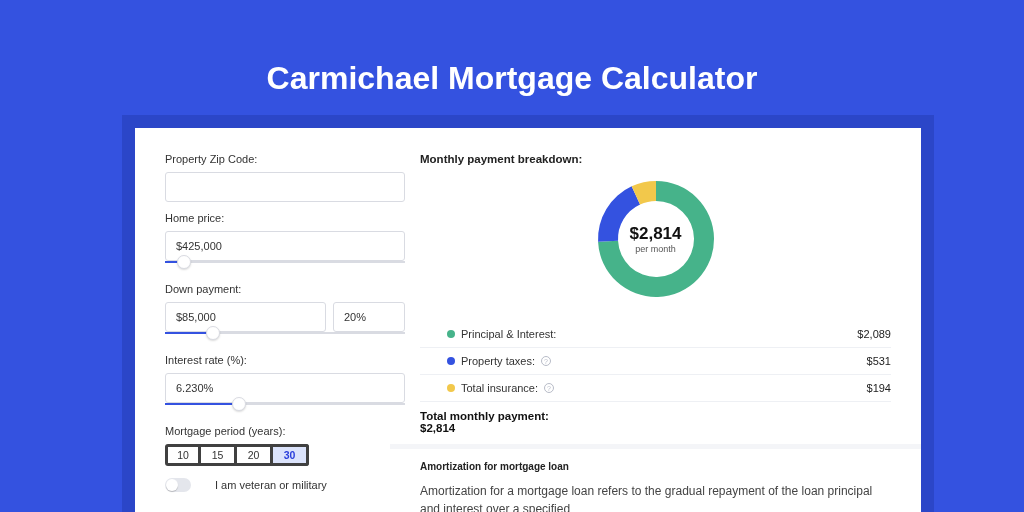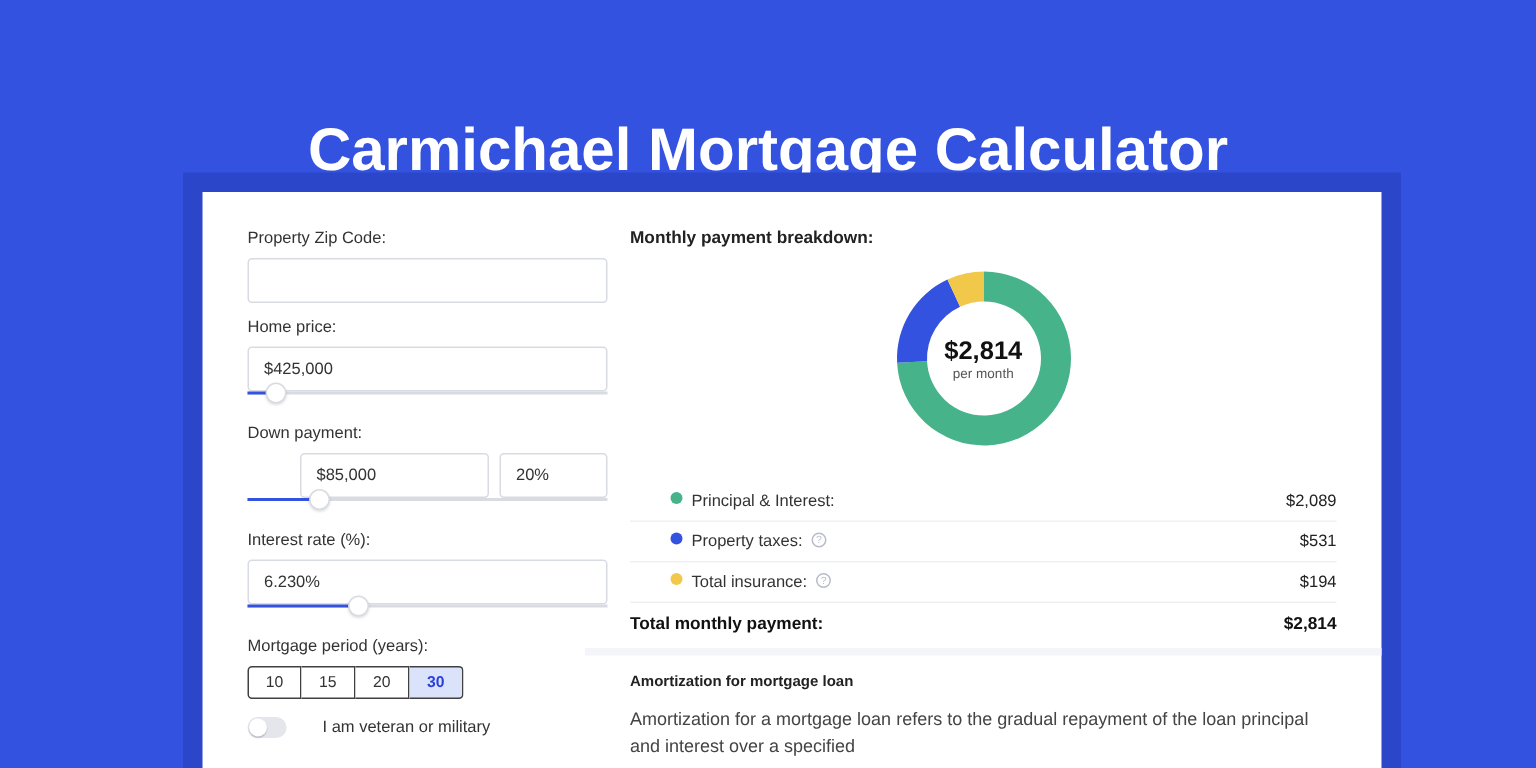--- a/index.html
+++ b/index.html
@@ -5,24 +5,24 @@
   * { box-sizing: border-box; margin: 0; padding: 0; }
   body {
     width: 1024px; height: 512px;
     background: #3452e0;
     font-family: -apple-system, BlinkMacSystemFont, "Segoe UI", Arial, sans-serif;
     overflow: hidden;
     position: relative;
   }
   .title {
     color: #fff;
-    font-size: 40px;
+    font-size: 32px;
     font-weight: 700;
     text-align: center;
-    padding-top: 78px;
+    padding-top: 60px;
     padding-bottom: 28px;
   }
   .shadow-band {
     position: absolute;
     left: 122px; right: 90px;
     top: 115px; bottom: 0;
     background: #2b46c8;
   }
   .panel {
     position: absolute;
@@ -71,25 +71,25 @@
   .slider-handle {
     position: absolute;
     top: -4px;
     width: 14px; height: 14px;
     border-radius: 50%;
     background: #fff;
     border: 1px solid #d9dbe2;
     box-shadow: 0 1px 2px rgba(0,0,0,.15);
     transform: translateX(-50%);
   }
-  .dp-row { display: flex; gap: 7px; margin-left: 35px; }
+  .dp-row { display: flex; gap: 7px; }
   .period-row { display: flex; gap: 0; margin-top: 3px; }
   .period-btn {
     width: 36px; height: 22px;
-    border: 1px solid #404040;
+    border: 3px solid #404040;
     background: #fff;
     font-size: 10.5px;
     color: #333;
     display: flex; align-items: center; justify-content: center;
     cursor: pointer;
   }
   .period-btn + .period-btn { border-left: none; }
   .period-btn.active { background: #dbe3fb; color: #2a3edb; font-weight: 600; }
   .period-btn:first-child { border-radius: 3px 0 0 3px; }
   .period-btn:last-child { border-radius: 0 3px 3px 0; }
@@ -130,33 +130,33 @@
   .donut-amount { font-size: 17px; font-weight: 700; color: #111; }
   .donut-sub { font-size: 9px; color: #555; }
   .legend { }
   .legend-row {
     display: flex; align-items: center; justify-content: space-between;
     padding: 7px 0;
     border-bottom: 1px solid #eef0f4;
     font-size: 11px;
     color: #333;
   }
-  .legend-left { display: flex; gap: 6px; padding-left: 27px; }
+  .legend-left { display: flex; align-items: center; gap: 6px; padding-left: 27px; }
   .dot { width: 8px; height: 8px; border-radius: 50%; flex-shrink: 0; }
   .info-icon {
     width: 10px; height: 10px;
     border: 1px solid #b8bcc8;
     border-radius: 50%;
     display: inline-flex; align-items: center; justify-content: center;
     font-size: 7px; color: #b8bcc8;
   }
   .legend-val { font-size: 11px; color: #222; }
   .total-row {
     display: flex; justify-content: space-between;
-    padding: 8px 0 10px; font-size: 11.5px; font-weight: 700; color: #111;
+    padding: 8px 0 10px; font-size: 11.5px; font-weight: 700; color: #111; flex-direction: column;
   }
   .hr { height: 5px; background: #f4f5f8; margin: 0 -30px 12px; }
   .amort-head { font-size: 10px; font-weight: 700; color: #222; margin-bottom: 10px; }
   .amort-text { font-size: 12px; color: #444; line-height: 1.5; }
 </style>
 </head>
 <body>
 
 <div class="title">Carmichael Mortgage Calculator</div>
 <div class="shadow-band"></div>

